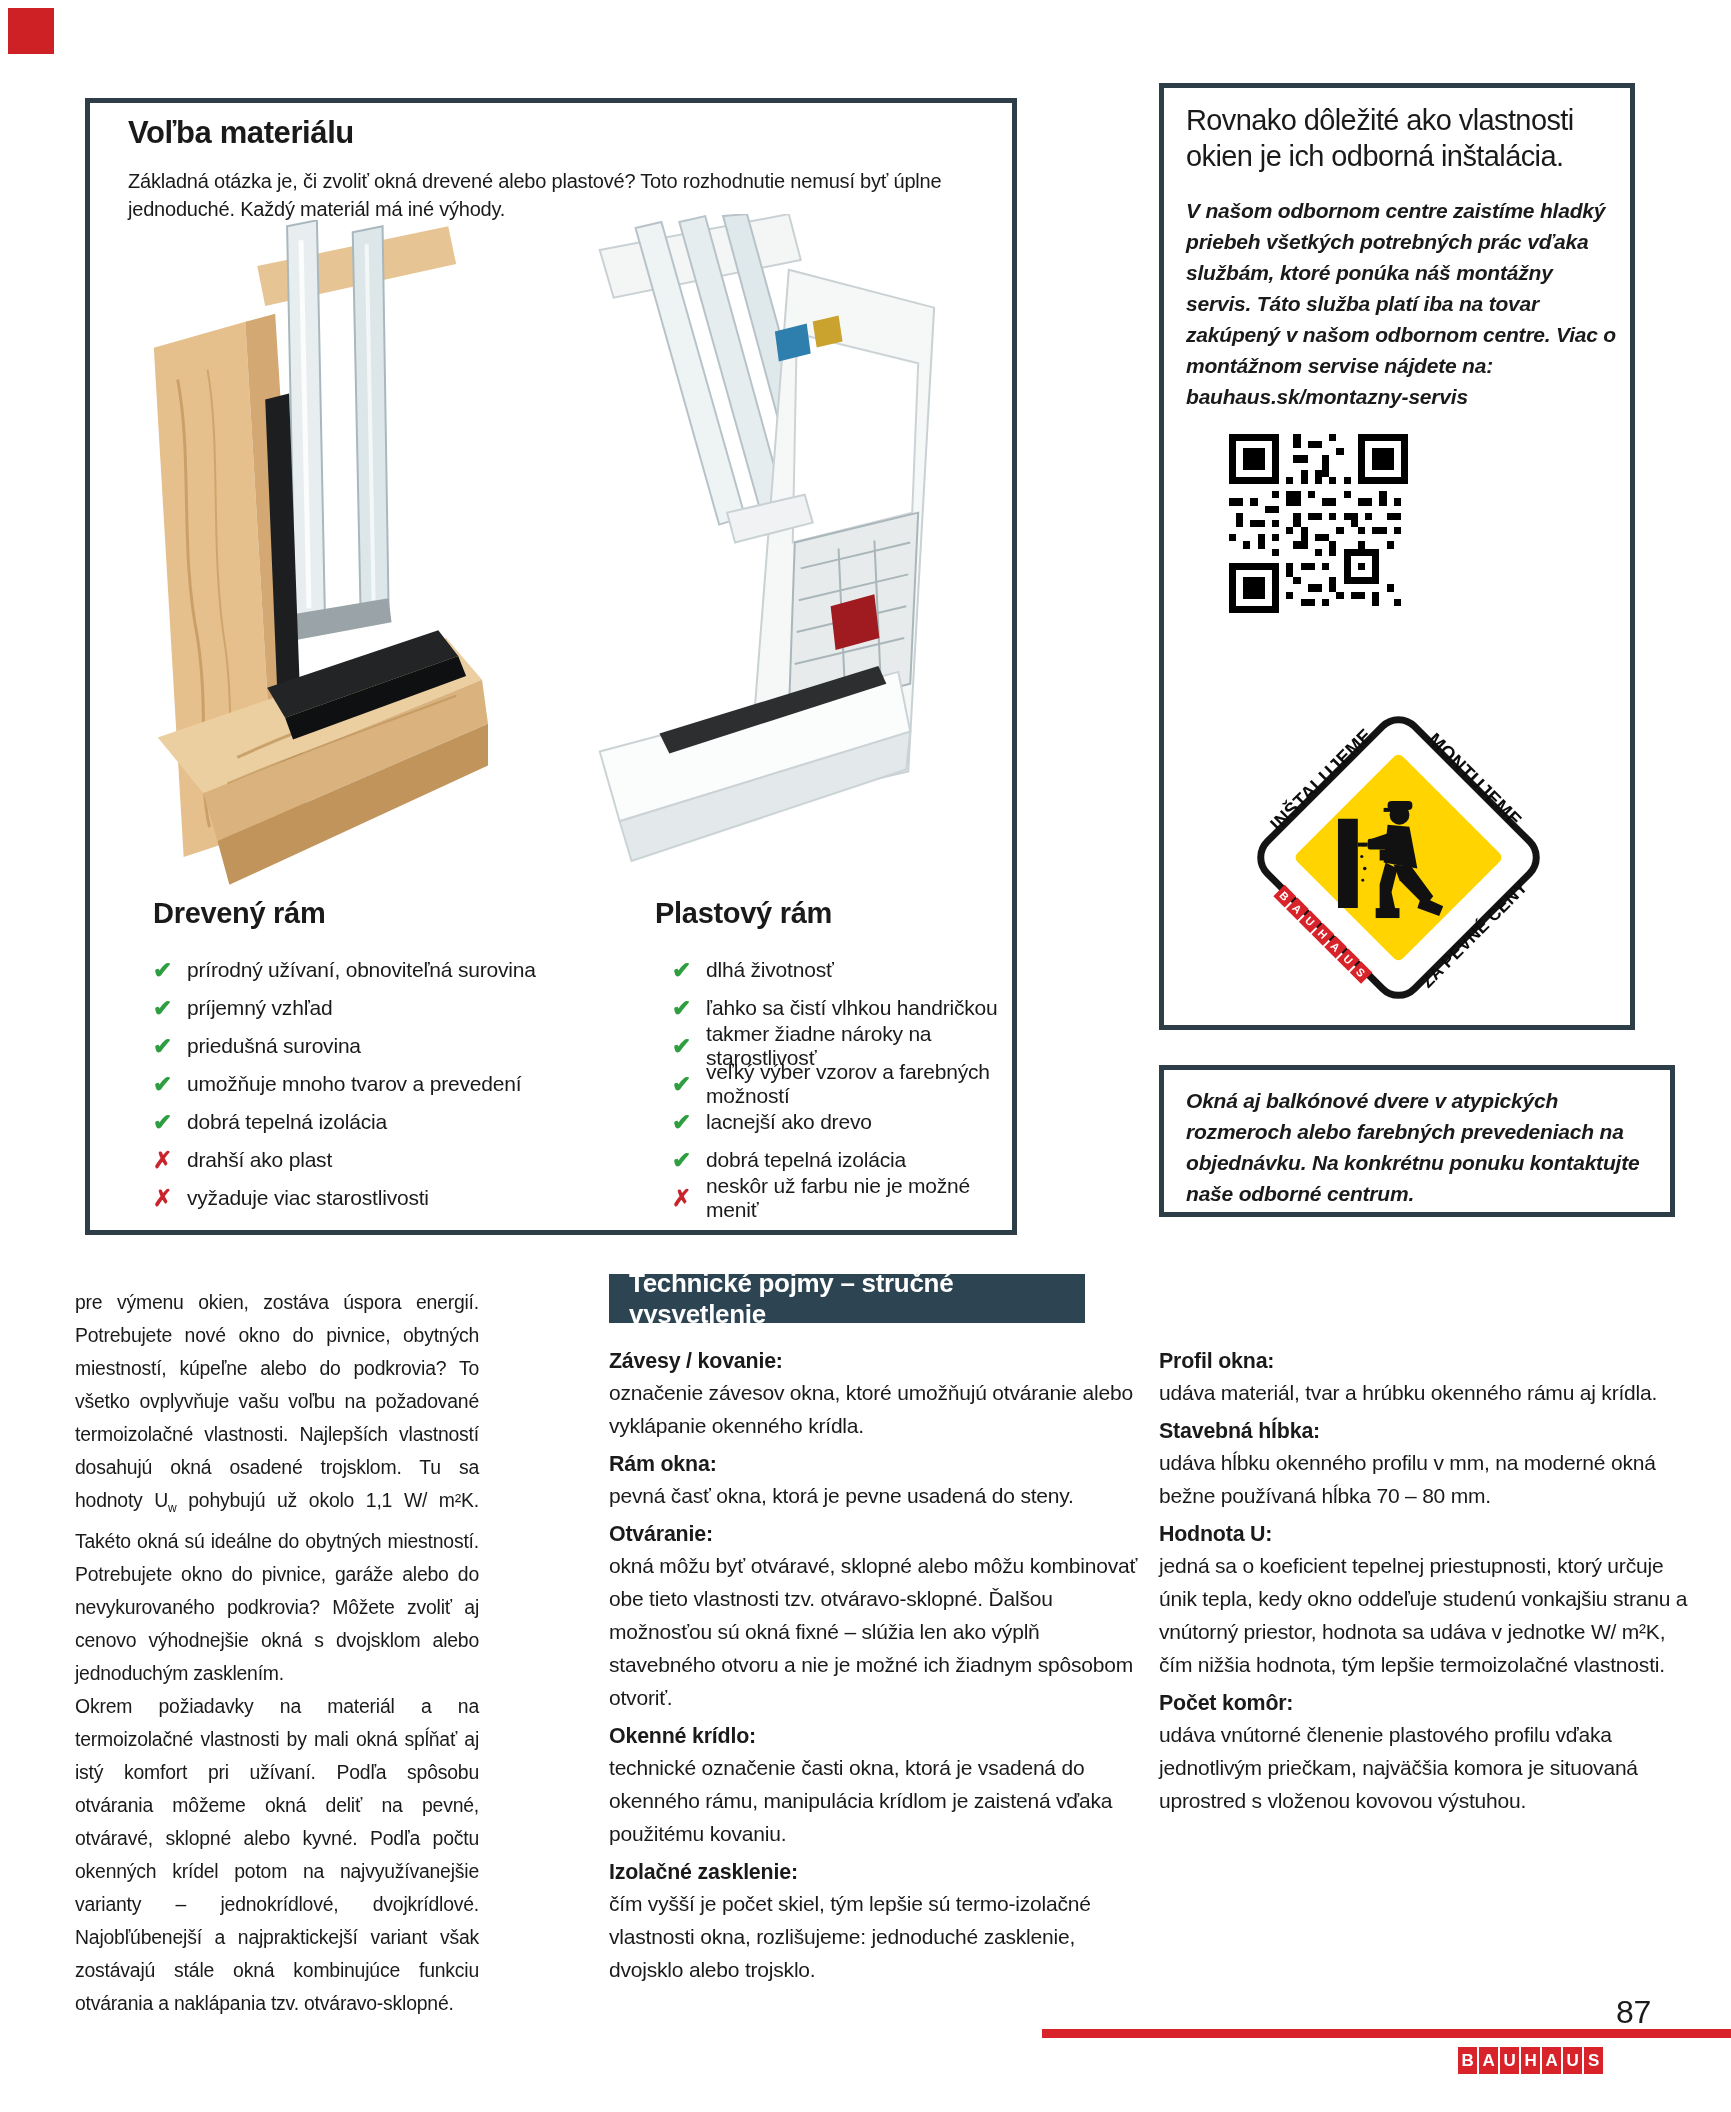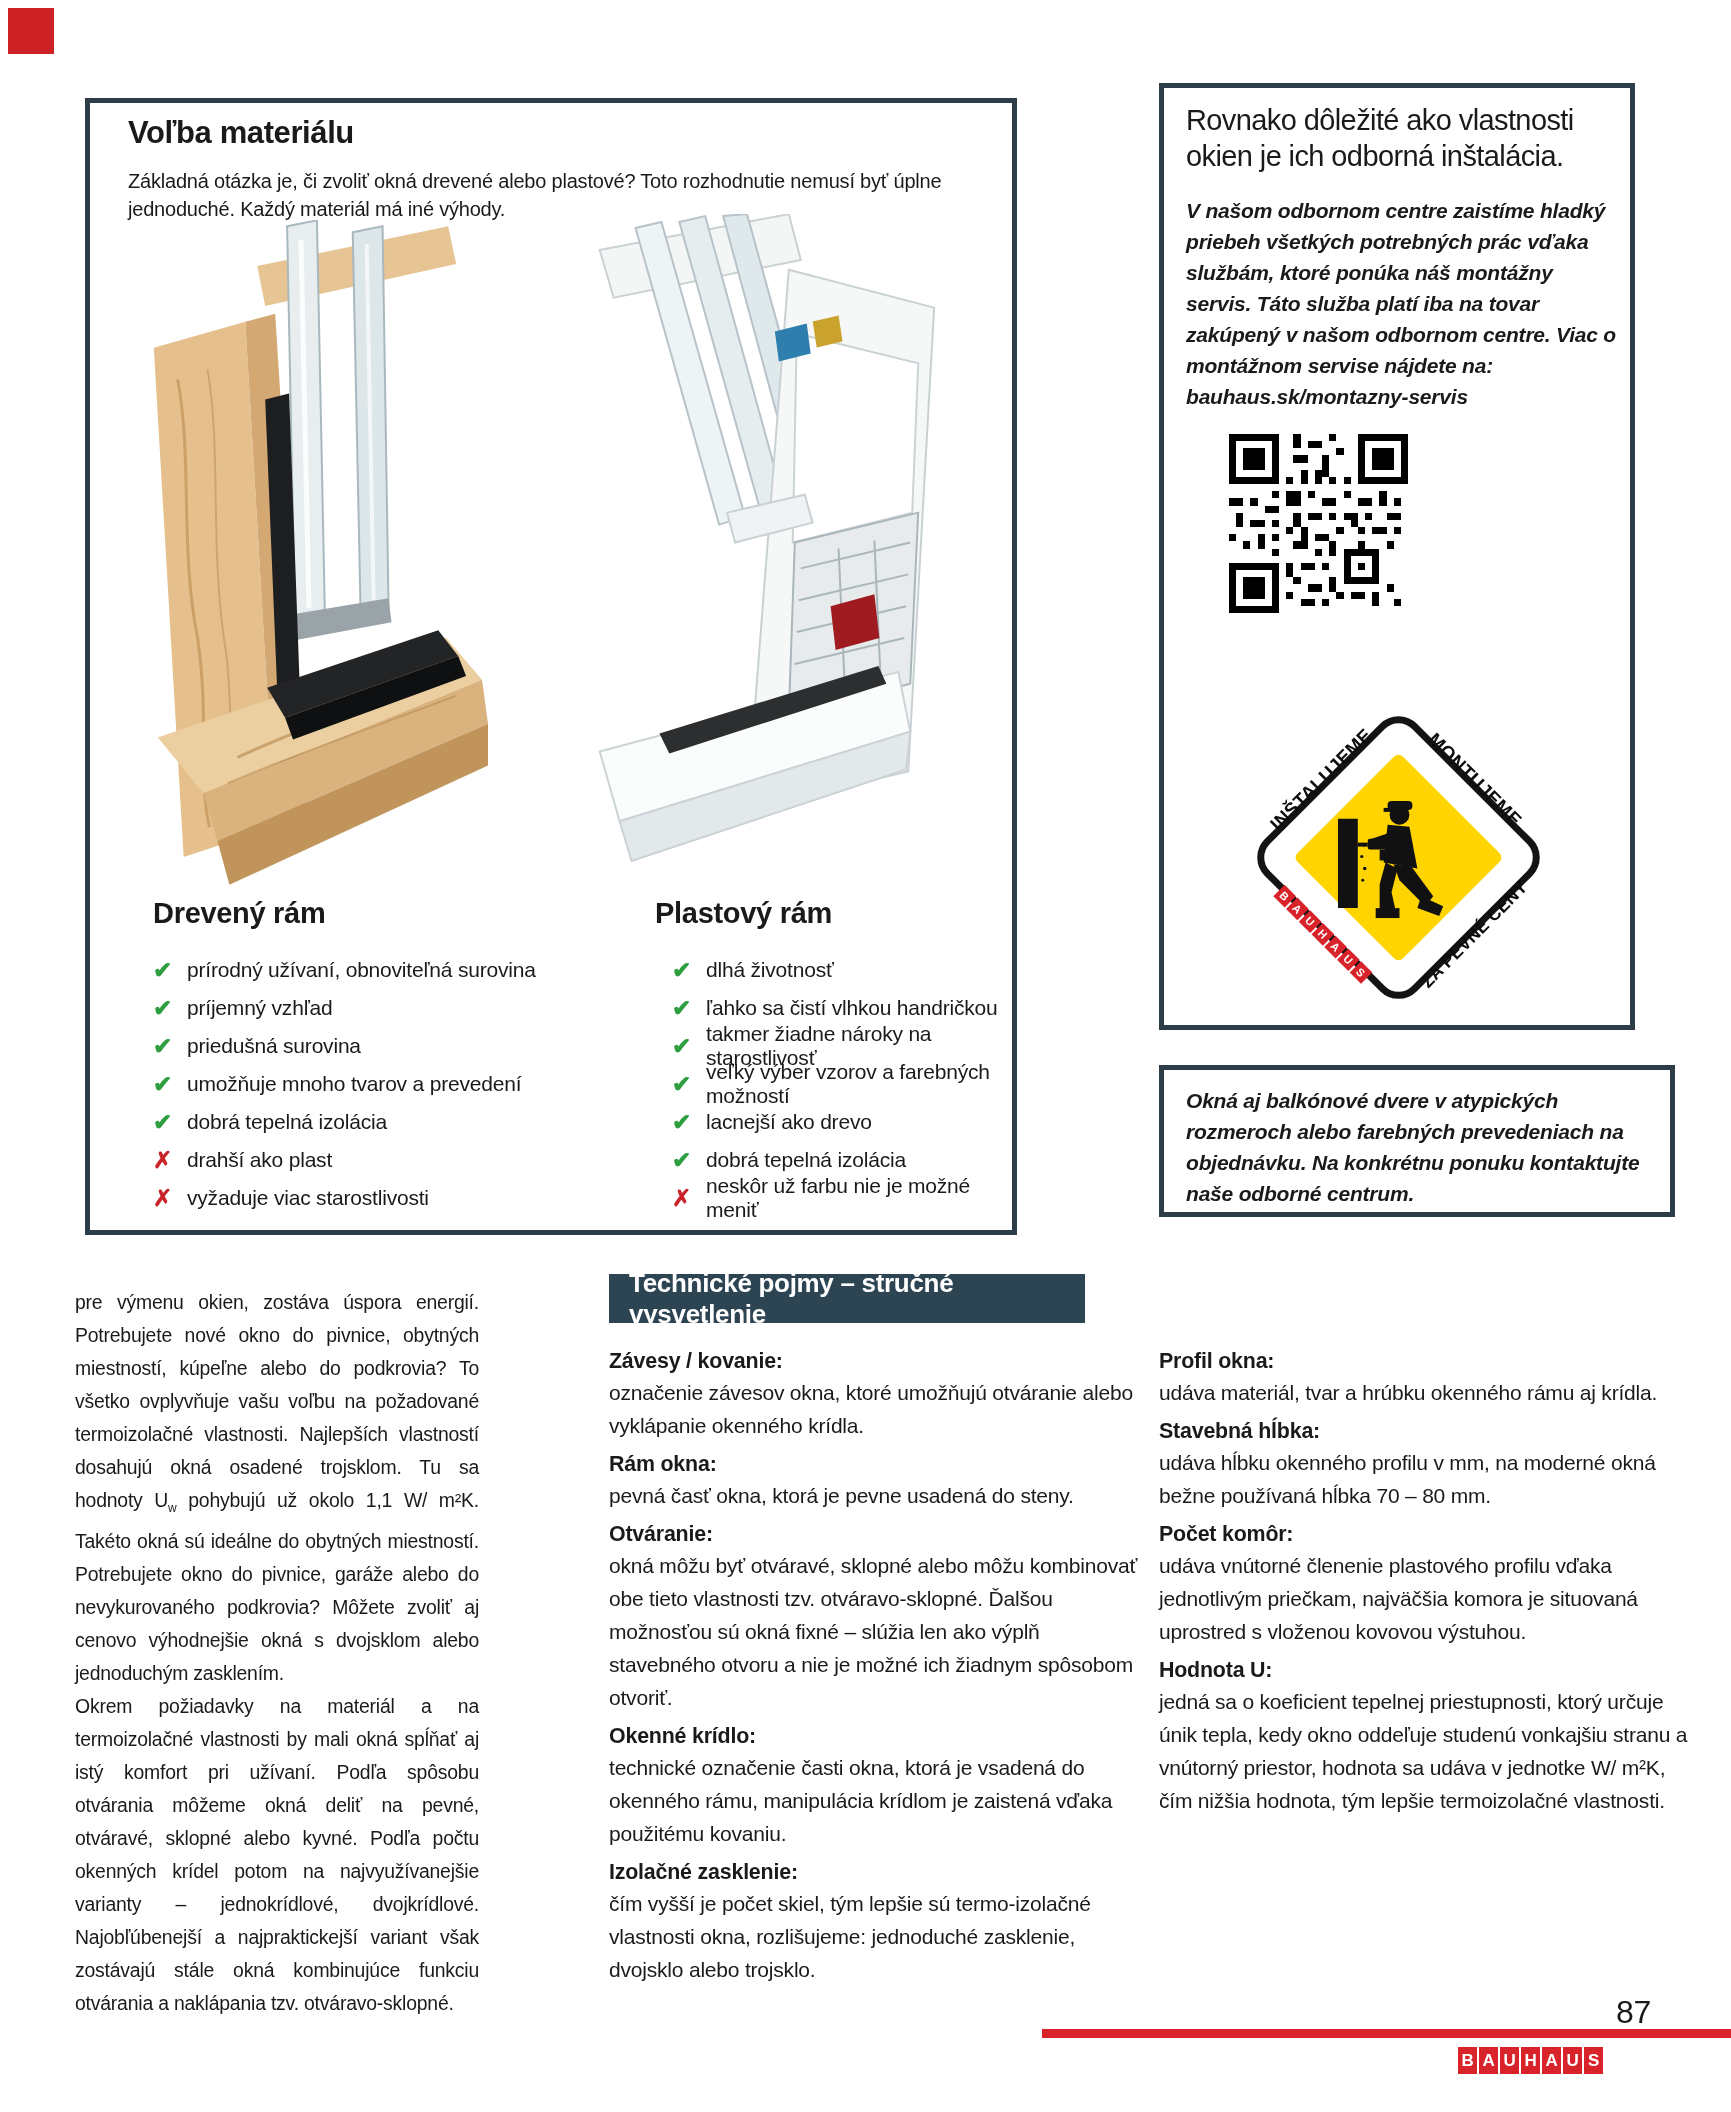--- a/index.html
+++ b/index.html
@@ -380,26 +380,26 @@
   <div class="abs glossary-col" id="glossary-right">
     <div class="g-entry">
       <div class="g-term">Profil okna:</div>
       <div class="g-def">udáva materiál, tvar a hrúbku okenného rámu aj krídla.</div>
     </div>
     <div class="g-entry">
       <div class="g-term">Stavebná hĺbka:</div>
       <div class="g-def">udáva hĺbku okenného profilu v mm, na moderné okná bežne používaná hĺbka 70 – 80 mm.</div>
     </div>
     <div class="g-entry">
+      <div class="g-term">Hodnota U:</div>
+      <div class="g-def">jedná sa o koeficient tepelnej priestupnosti, ktorý určuje únik tepla, kedy okno oddeľuje studenú vonkajšiu stranu a vnútorný priestor, hodnota sa udáva v jednotke W/ m²K, čím nižšia hodnota, tým lepšie termoizolačné vlastnosti.</div>
+    </div>
+    <div class="g-entry">
       <div class="g-term">Počet komôr:</div>
       <div class="g-def">udáva vnútorné členenie plastového profilu vďaka jednotlivým priečkam, najväčšia komora je situovaná uprostred s vloženou kovovou výstuhou.</div>
-    </div>
-    <div class="g-entry">
-      <div class="g-term">Hodnota U:</div>
-      <div class="g-def">jedná sa o koeficient tepelnej priestupnosti, ktorý určuje únik tepla, kedy okno oddeľuje studenú vonkajšiu stranu a vnútorný priestor, hodnota sa udáva v jednotke W/ m²K, čím nižšia hodnota, tým lepšie termoizolačné vlastnosti.</div>
     </div>
   </div>
 
   <div class="abs" id="footer-bar"></div>
   <div class="abs" id="footer-logo">
     <span class="tile">B</span>
     <span class="tile">A</span>
     <span class="tile">U</span>
     <span class="tile">H</span>
     <span class="tile">A</span>

